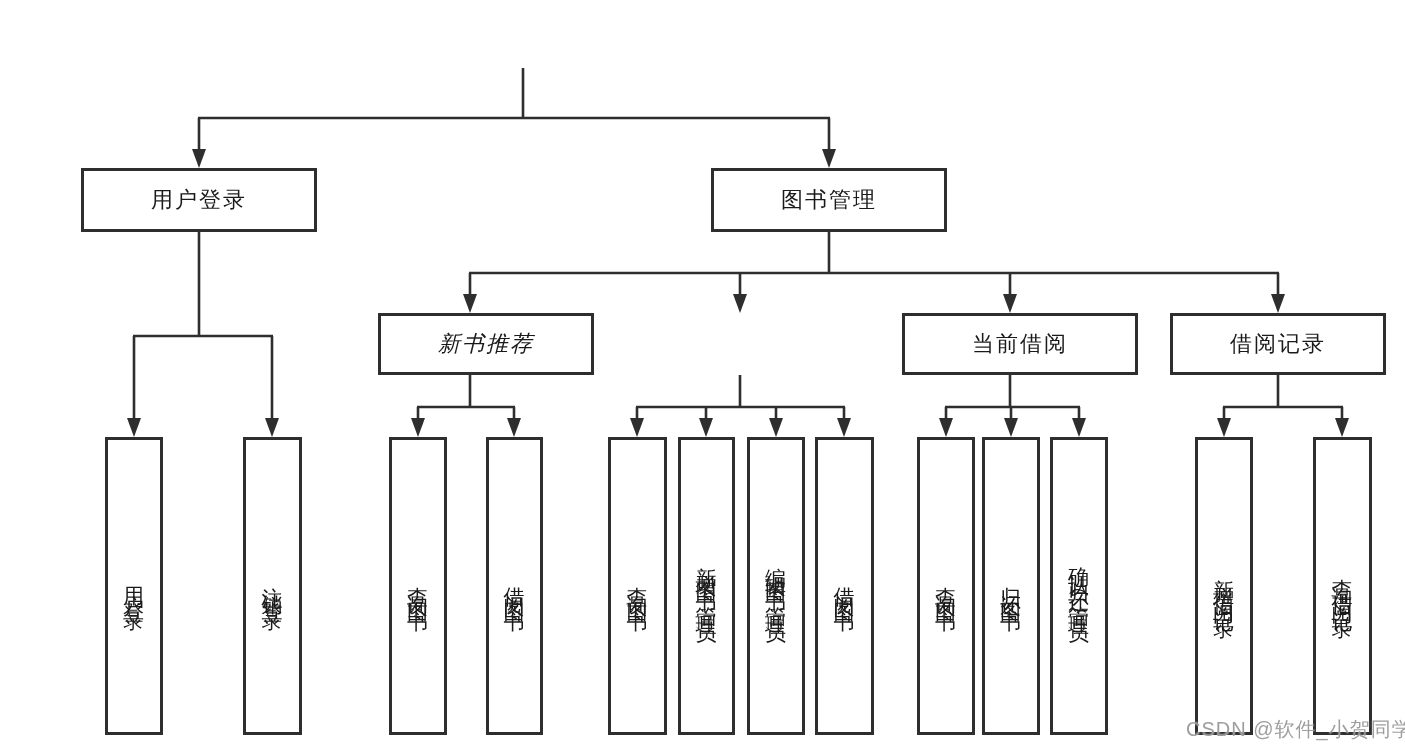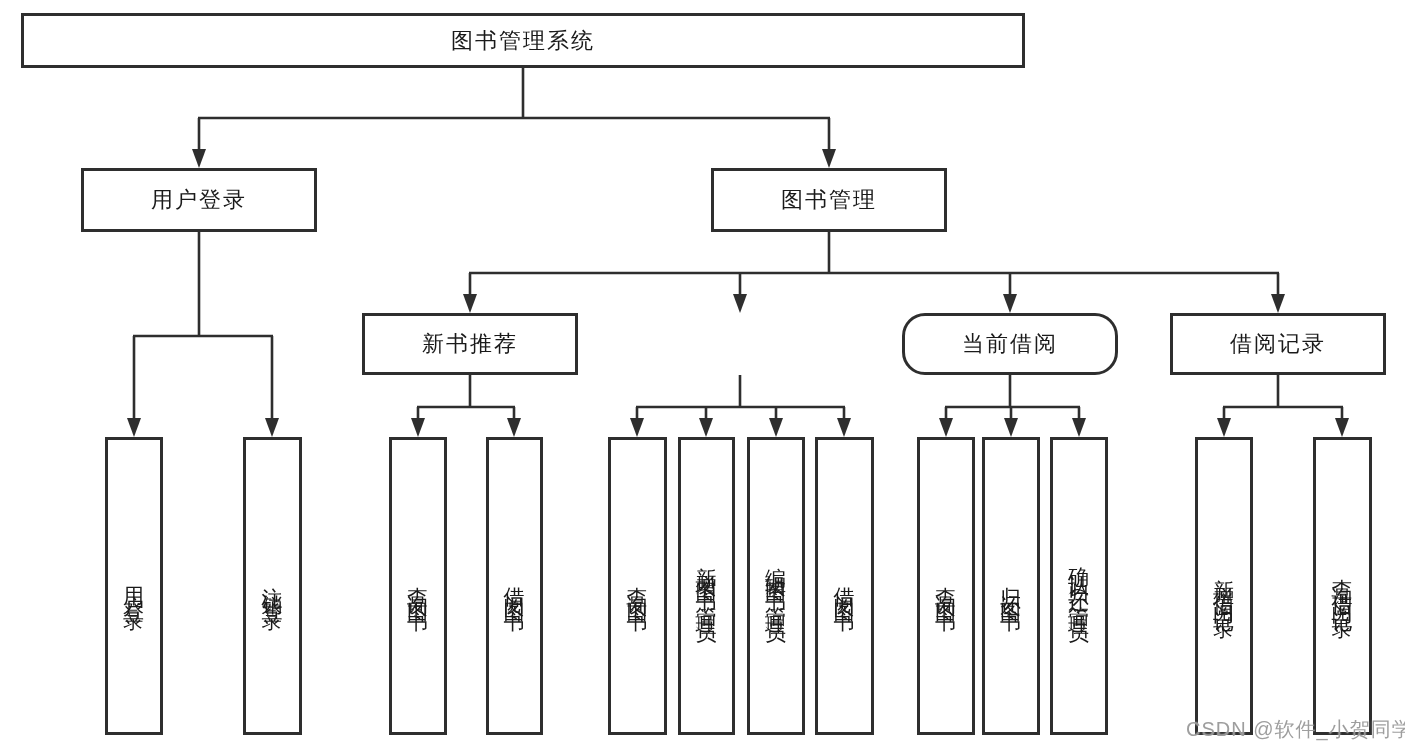--- a/index.html
+++ b/index.html
@@ -27,23 +27,23 @@
   .node-v .vtext{
     writing-mode:vertical-rl;
     text-orientation:mixed;
     font-size:21px;letter-spacing:8px;
     line-height:1;white-space:nowrap;
   }
   
   #n-root{left:21px;top:13px;width:1004px;height:55px;}
   #n-user-login{left:81px;top:168px;width:236px;height:64px;}
   #n-book-mgmt{left:711px;top:168px;width:236px;height:64px;}
-  #n-new-book-rec{left:362px;top:313px;width:216px;height:62px;}
+  #n-new-book-rec{left:378px;top:313px;width:216px;height:62px;font-style:italic;}
   #n-book-borrow{left:632px;top:313px;width:216px;height:62px;}
-  #n-current-borrow{left:902px;top:313px;width:216px;height:62px;border-radius:23px;}
+  #n-current-borrow{left:902px;top:313px;width:236px;height:62px;}
   #n-borrow-records{left:1170px;top:313px;width:216px;height:62px;}
   
   #l-user-login{left:105px;}
   #l-logout{left:243px;width:59px;}
   #l-nb-query{left:389px;}
   #l-nb-borrow{left:486px;width:57px;}
   #l-bb-query{left:608px;width:59px;}
   #l-bb-add{left:678px;width:57px;}
   #l-bb-edit{left:747px;}
   #l-bb-borrow{left:815px;width:59px;}
@@ -102,21 +102,20 @@
         <polygon points="1072,418 1086,418 1079,437" stroke="none"></polygon>
       </g>
       <g>
         <path fill="none" d="M1278 375 V407 M1223 407 H1343 M1224 407 V420 M1342 407 V420"></path>
         <polygon points="1217,418 1231,418 1224,437" stroke="none"></polygon>
         <polygon points="1335,418 1349,418 1342,437" stroke="none"></polygon>
       </g>
     </g>
   </svg>
 
-  <div id="n-root" class="node-h">图书管理系统</div>
 
   <div id="n-user-login" class="node-h">用户登录</div>
   <div id="n-book-mgmt" class="node-h">图书管理</div>
 
   <div id="n-new-book-rec" class="node-h">新书推荐</div>
   <div id="n-current-borrow" class="node-h">当前借阅</div>
   <div id="n-borrow-records" class="node-h">借阅记录</div>
 
   <div id="l-user-login" class="node-v">
     <span class="vtext">用户登录</span>

